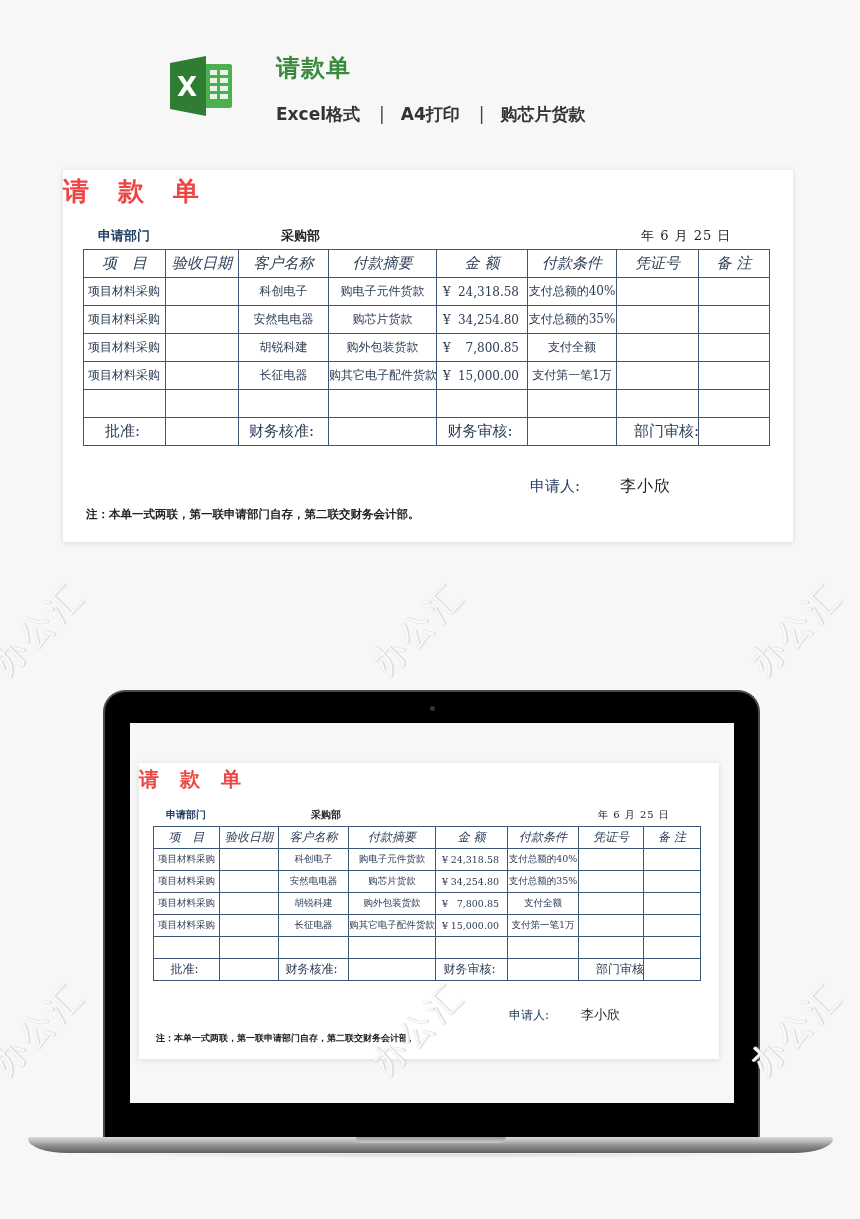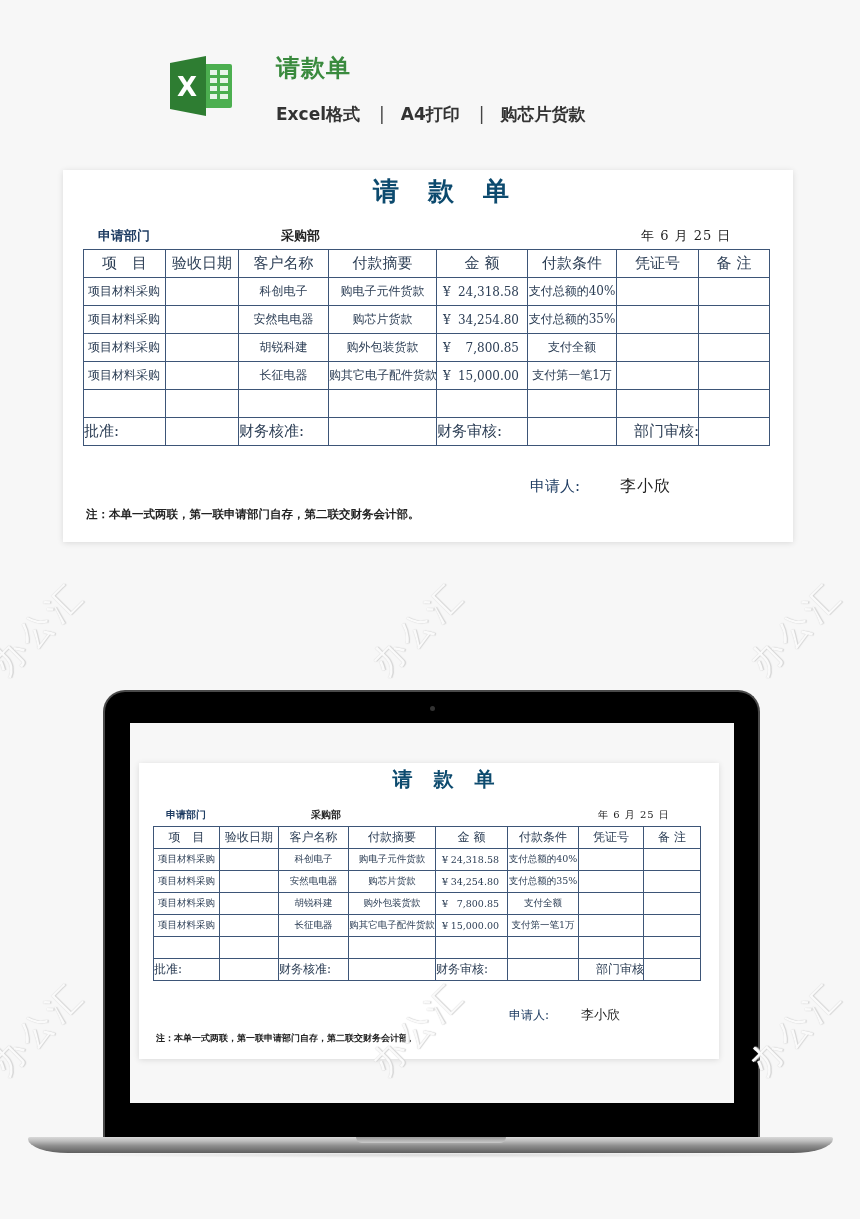--- a/index.html
+++ b/index.html
@@ -32,36 +32,36 @@
     text-shadow: 0 0 1px #c9c9c9, 1px 1px 1px #d8d8d8;
     transform: rotate(-45deg); transform-origin: left bottom; white-space: nowrap;
     letter-spacing: 4px; pointer-events: none; z-index: 5;
   }
 
   
   .card {
     position: absolute; background: #fff;
     box-shadow: 0 1px 6px rgba(0,0,0,0.12);
   }
-  .card .f-title { position: absolute; left: 0; right: 0; text-align: center; color: #0c4a6e; font-weight: bold; padding-left: 36px; }
+  .card .f-title { position: absolute; left: 0; right: 0; text-align: left; color: #ef4444; font-weight: bold; }
   .card .lbl, .card .val { position: absolute; white-space: nowrap; }
   table.form {
     position: absolute; border-collapse: collapse; table-layout: fixed;
     color: #2c3e55;
   }
   table.form td {
     border: 1.5px solid #3d5577; text-align: center; vertical-align: middle;
     white-space: nowrap; overflow: hidden; padding: 0;
   }
   table.form td.left { text-align: left; padding-left: 4px; }
   table.form td.amt { text-align: left; padding-left: 6px; }
   table.form td.amt .yen { display: inline-block; }
   table.form td.amt .num { float: right; padding-right: 8px; }
-  table.form tr.head td { font-size: 15px; }
-  table.form td.sign { font-size: 15px; text-align: left; padding-right: 4px; }
+  table.form tr.head td { font-size: 15px; font-style: italic; }
+  table.form td.sign { font-size: 15px; text-align: center; padding-right: 4px; }
   table.form td.sign.l { text-align: left; padding-left: 17px; }
 
   
   #card-main { left: 63px; top: 170px; width: 730px; height: 372px; }
   #card-main .f-title { top: 174px; top: 4px; font-size: 26px; letter-spacing: 10px; }
   #card-main .lbl-dept { left: 35px; top: 57px; font-size: 13px; font-weight: bold; color: #1f3d63; }
   #card-main .val-dept { left: 218px; top: 57px; font-size: 13px; font-weight: bold; color: #222; }
   #card-main .val-date { left: 578px; top: 57px; font-size: 13px; color: #222; letter-spacing: 1px; }
   #card-main table.form { left: 20px; top: 79px; width: 686px; }
   #card-main table.form td { font-size: 12px; height: 28px; }

